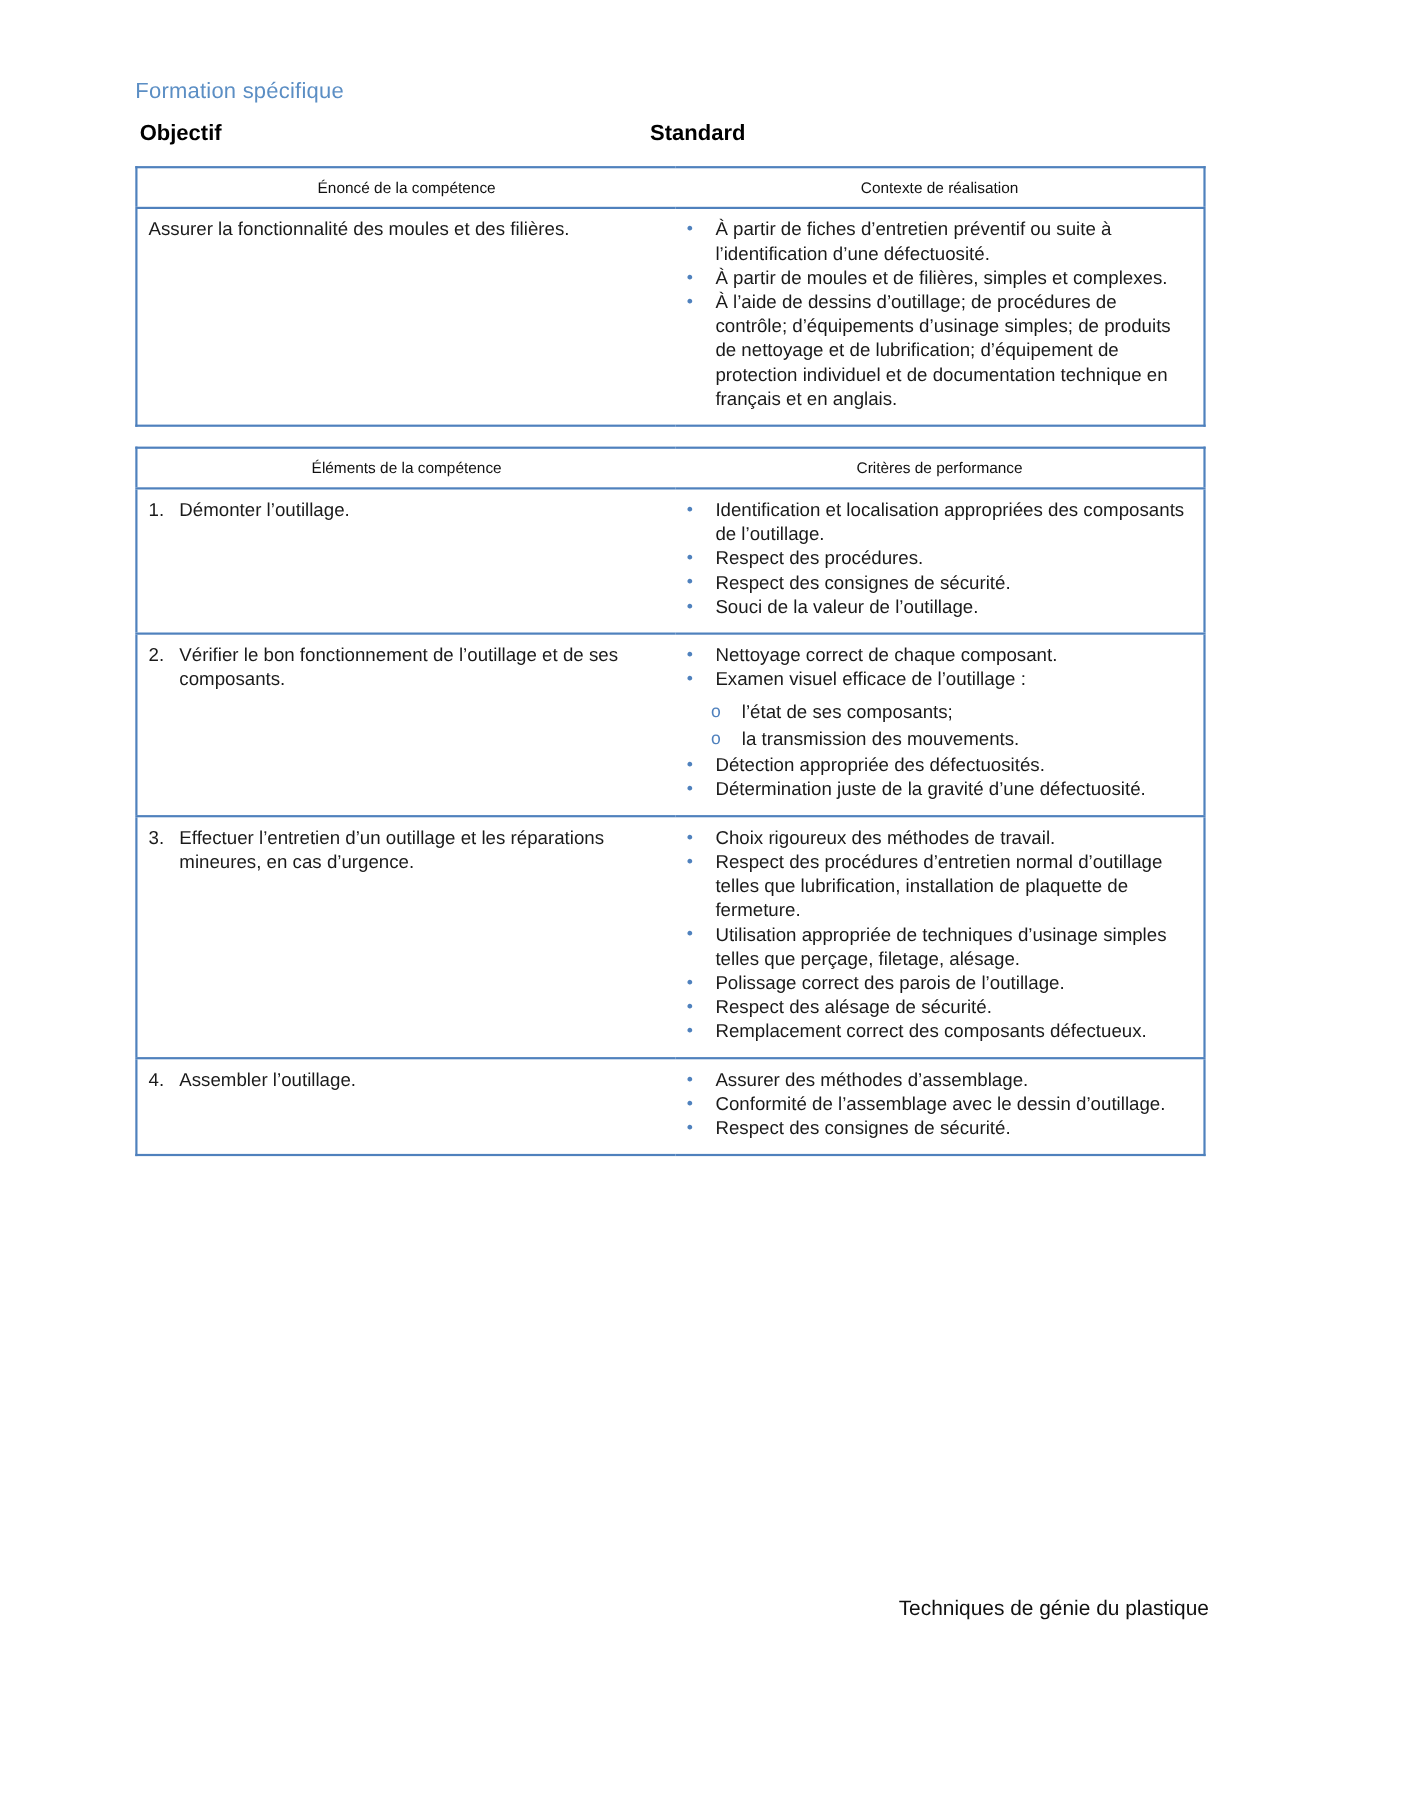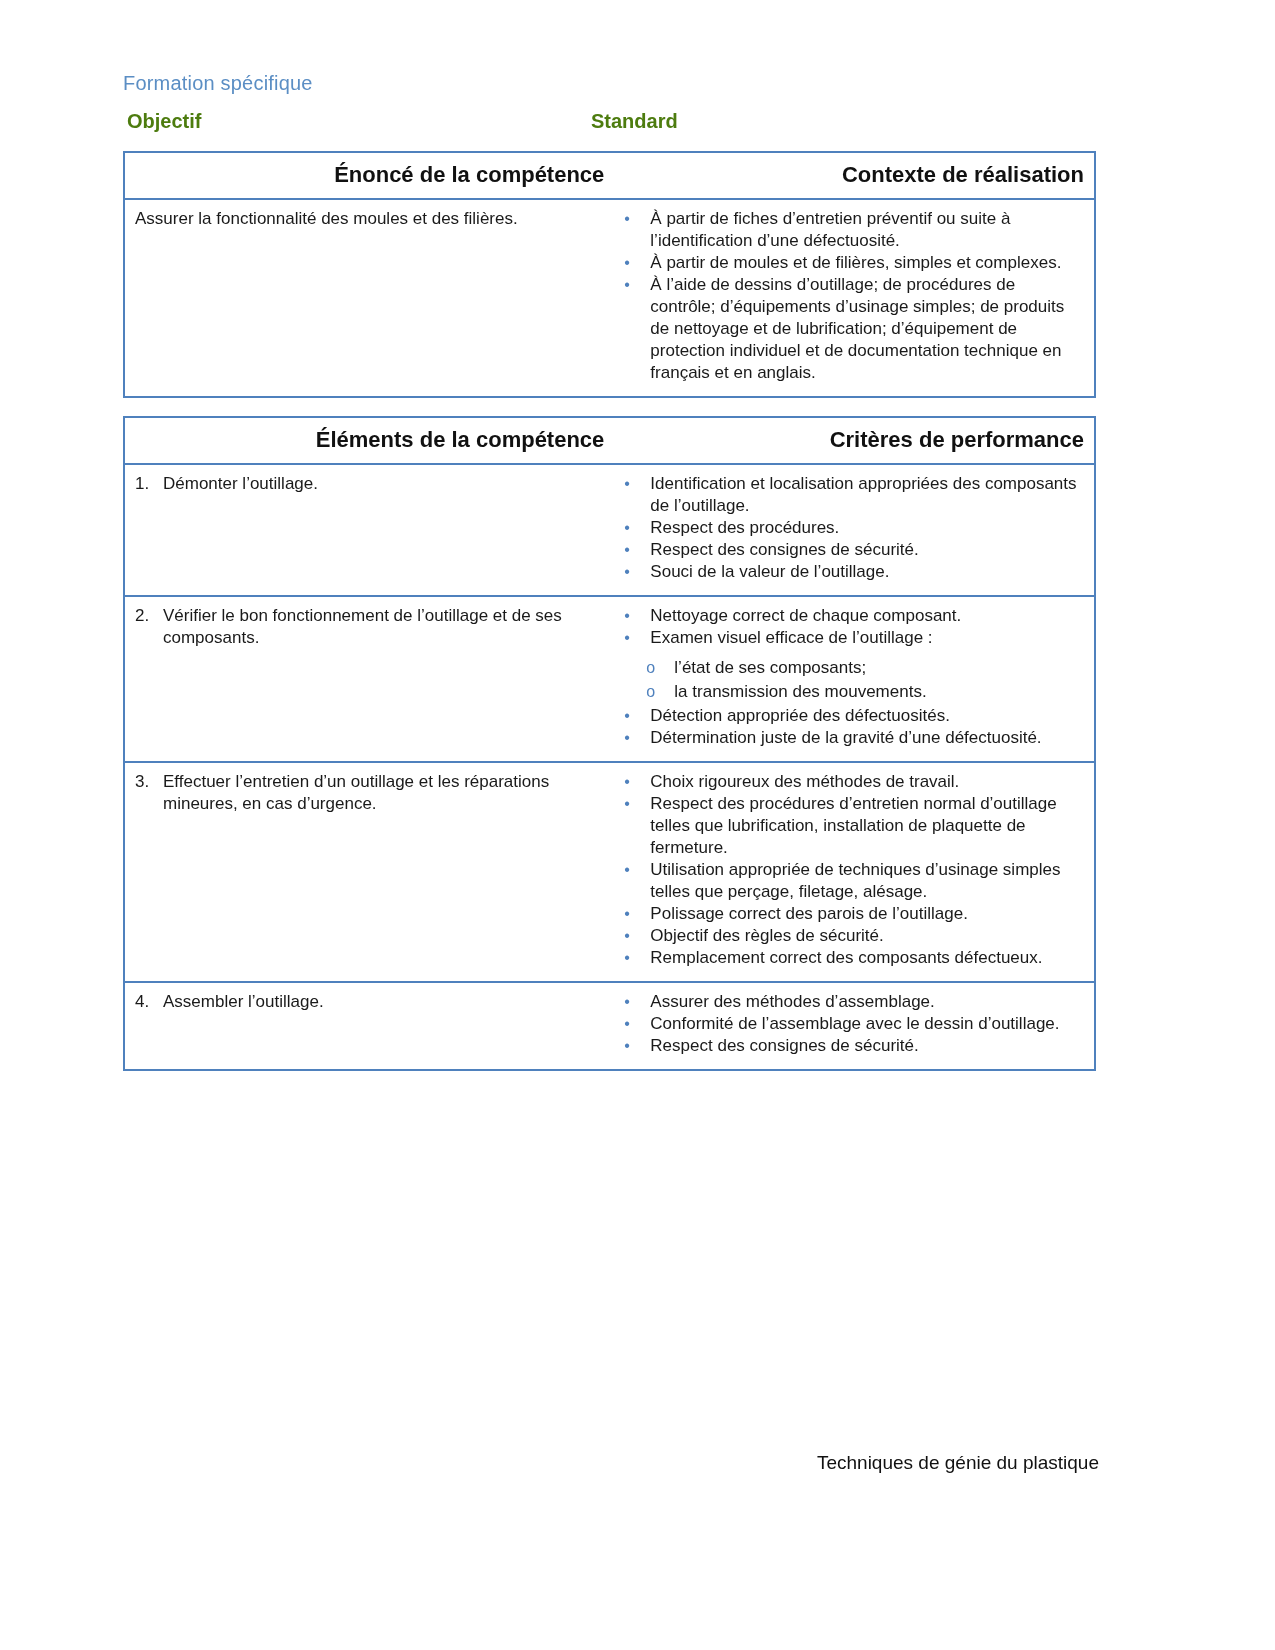--- a/index.html
+++ b/index.html
@@ -42,35 +42,35 @@
     position: relative;
     margin-top: 15px;
     margin-bottom: 15px;
     height: 26px;
   }
   .col-heading {
     position: absolute;
     top: 0;
     font-size: 20px;
     font-weight: bold;
-    color: #4d7c0f;
+    color: #000000;
   }
   .col-heading.left  { left: 4px; }
   .col-heading.right { left: 468px; }
 
   table.comp-table {
     width: 100%;
     border-collapse: collapse;
     border: 2px solid #4f81bd;
     margin-bottom: 18px;
   }
   table.comp-table th {
-    text-align: right;
-    font-size: 22px;
-    font-weight: bold;
+    text-align: center;
+    font-size: 14px;
+    font-weight: normal;
     color: #111111;
     padding: 9px 10px 10px 10px;
     border-bottom: 2px solid #4f81bd;
     vertical-align: top;
   }
   table.comp-table th.th-left  { width: 50.5%; }
   table.comp-table td {
     vertical-align: top;
     padding: 8px 10px 12px 10px;
     font-size: 17px;
@@ -280,21 +280,21 @@
               </div>
               <div>
                 <div class="bullet-item">
                   <span class="bullet-marker">•</span>
                   <span class="bullet-text">Polissage correct des parois de l’outillage.</span>
                 </div>
               </div>
               <div>
                 <div class="bullet-item">
                   <span class="bullet-marker">•</span>
-                  <span class="bullet-text">Objectif des règles de sécurité.</span>
+                  <span class="bullet-text">Respect des alésage de sécurité.</span>
                 </div>
               </div>
               <div>
                 <div class="bullet-item">
                   <span class="bullet-marker">•</span>
                   <span class="bullet-text">Remplacement correct des composants défectueux.</span>
                 </div>
               </div>
             </td>
           </tr>

